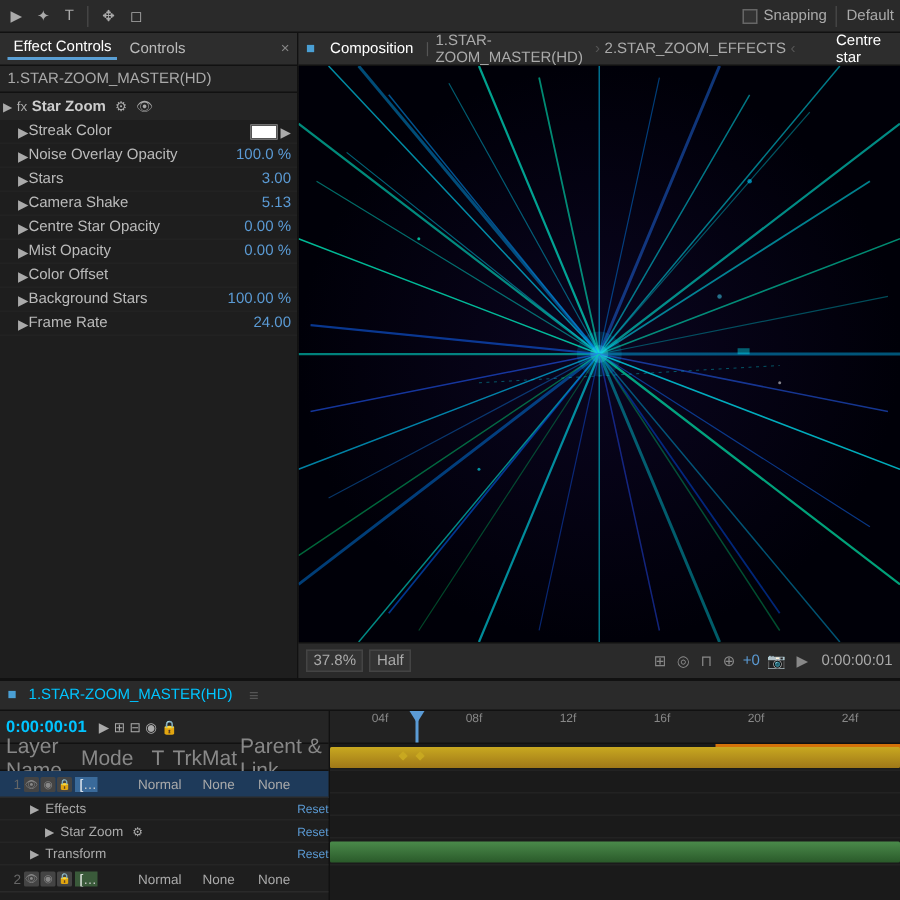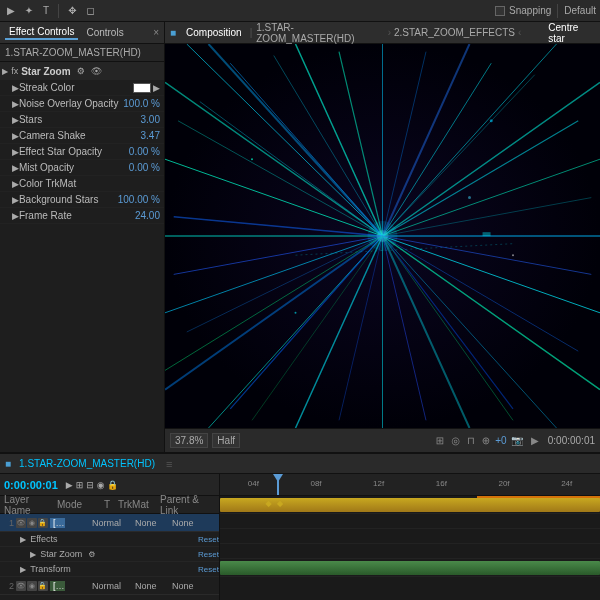--- a/index.html
+++ b/index.html
@@ -47,21 +47,21 @@
     }
 
     
     #main-area {
       display: flex;
       height: 430px;
     }
 
     
     #left-panel {
-      width: 165px;
+      width: 199px;
       background: #1e1e1e;
       border-right: 1px solid #111;
       display: flex;
       flex-direction: column;
     }
     .panel-header {
       background: #2d2d2d;
       border-bottom: 1px solid #111;
       padding: 3px 5px;
       display: flex;
@@ -298,21 +298,21 @@
       height: 18px;
       background: #222;
       border-bottom: 1px solid #111;
       display: flex;
       align-items: center;
       padding: 0 4px;
       gap: 2px;
     }
     .col-header {
       color: #888;
-      font-size: 10px;
+      font-size: 14px;
       flex: 1;
     }
     .col-header-mode { flex: 0 0 45px; }
     .col-header-t { flex: 0 0 12px; }
     .col-header-trkmat { flex: 0 0 40px; }
     .col-header-parent { flex: 0 0 55px; }
 
     .layer-row {
       height: 18px;
       border-bottom: 1px solid #2a2a2a;
@@ -387,21 +387,21 @@
       background: #1a1a1a;
       position: relative;
       overflow: hidden;
     }
     .ruler {
       height: 22px;
       background: #222;
       border-bottom: 1px solid #111;
       position: relative;
       display: flex;
-      align-items: center;
+      align-items: flex-start;
       padding-bottom: 2px;
     }
     .ruler-marks {
       display: flex;
       align-items: flex-end;
       width: 100%;
       padding: 0 2px;
       gap: 0;
     }
     .ruler-label {
@@ -525,35 +525,35 @@
         <span class="effect-row-value">100.0 %</span>
       </div>
       <div class="effect-row indent-1">
         <span class="toggle-icon">▶</span>
         <span class="effect-row-label"> Stars</span>
         <span class="effect-row-value">3.00</span>
       </div>
       <div class="effect-row indent-1">
         <span class="toggle-icon">▶</span>
         <span class="effect-row-label"> Camera Shake</span>
-        <span class="effect-row-value">3.47</span>
-      </div>
-      <div class="effect-row indent-1">
-        <span class="toggle-icon">▶</span>
-        <span class="effect-row-label"> Effect Star Opacity</span>
+        <span class="effect-row-value">5.13</span>
+      </div>
+      <div class="effect-row indent-1">
+        <span class="toggle-icon">▶</span>
+        <span class="effect-row-label"> Centre Star Opacity</span>
         <span class="effect-row-value">0.00 %</span>
       </div>
       <div class="effect-row indent-1">
         <span class="toggle-icon">▶</span>
         <span class="effect-row-label"> Mist Opacity</span>
         <span class="effect-row-value">0.00 %</span>
       </div>
       <div class="effect-row indent-1">
         <span class="toggle-icon">▶</span>
-        <span class="effect-row-label"> Color TrkMat</span>
+        <span class="effect-row-label"> Color Offset</span>
       </div>
       <div class="effect-row indent-1">
         <span class="toggle-icon">▶</span>
         <span class="effect-row-label"> Background Stars</span>
         <span class="effect-row-value">100.00 %</span>
       </div>
       <div class="effect-row indent-1">
         <span class="toggle-icon">▶</span>
         <span class="effect-row-label"> Frame Rate</span>
         <span class="effect-row-value">24.00</span>

